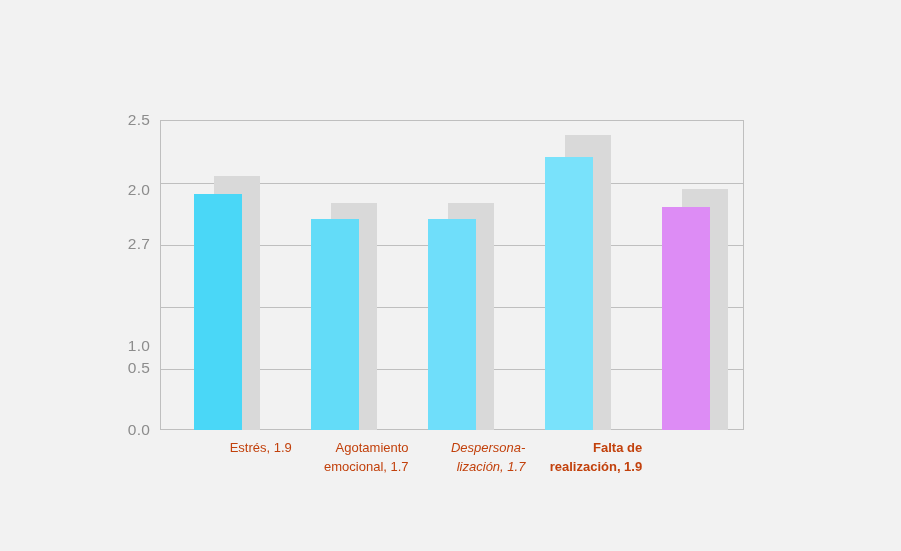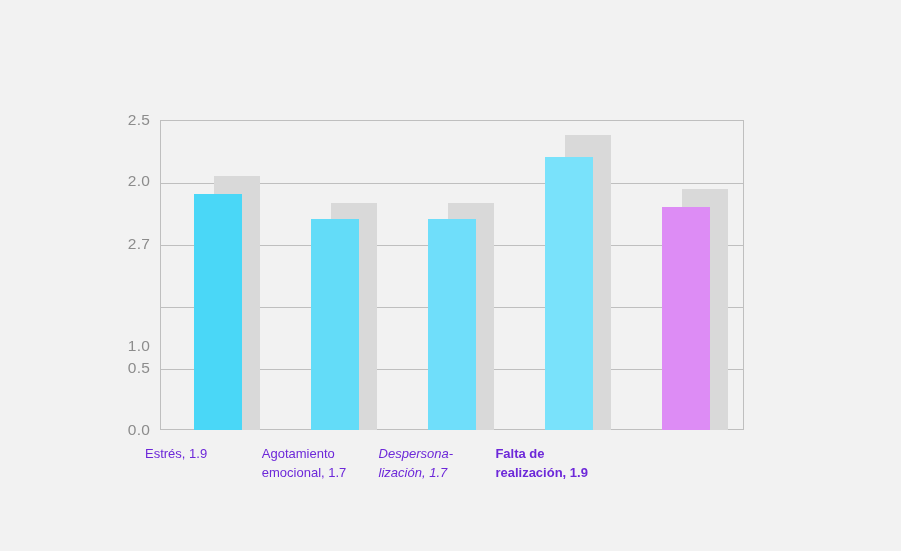--- a/index.html
+++ b/index.html
@@ -87,39 +87,39 @@
   
   .x-labels {
     position: absolute;
     left: 160px;
     top: 436px;
     width: 584px;
     height: 60px;
   }
   .x-label {
     position: absolute;
-    top: 8px;
-    text-align: left;
+    top: 2px;
+    text-align: right;
     font-size: 13px;
     line-height: 19px;
-    color: #6d28d9;
+    color: #c2410c;
     white-space: pre-line;
   }
 </style>
 </head>
 <body>
 
 <div id="chart-root">
 
   <div class="y-labels">
       <div class="y-label" style="top: 310px;">0.0</div>
       <div class="y-label" style="top: 248px;">0.5</div>
       <div class="y-label" style="top: 186px; margin-top: 40px;">1.0</div>
       <div class="y-label" style="top: 124px;">2.7</div>
-      <div class="y-label" style="top: 61px;">2.0</div>
+      <div class="y-label" style="top: 70px;">2.0</div>
       <div class="y-label" style="top: 0px;">2.5</div>
     </div>
 
   <div class="plot-area">
       <div class="gridline" style="top: 248px;"></div>
       <div class="gridline" style="top: 186px;"></div>
       <div class="gridline" style="top: 124px;"></div>
       <div class="gridline" style="top: 62px;"></div>
     </div>
 

